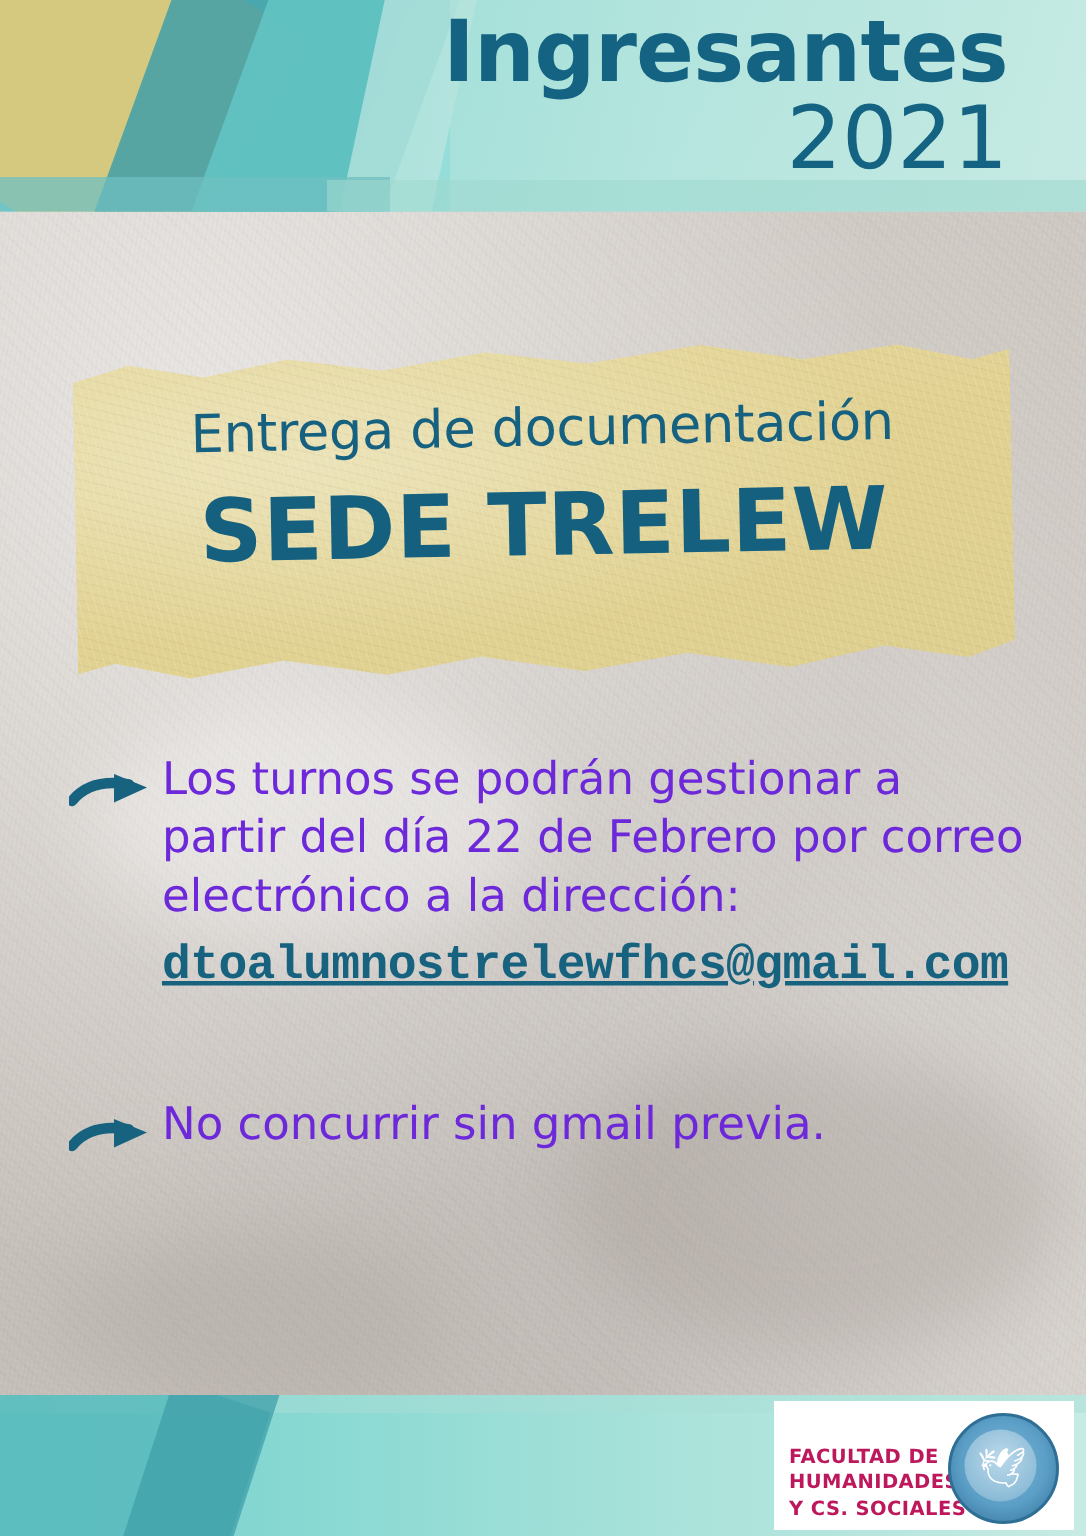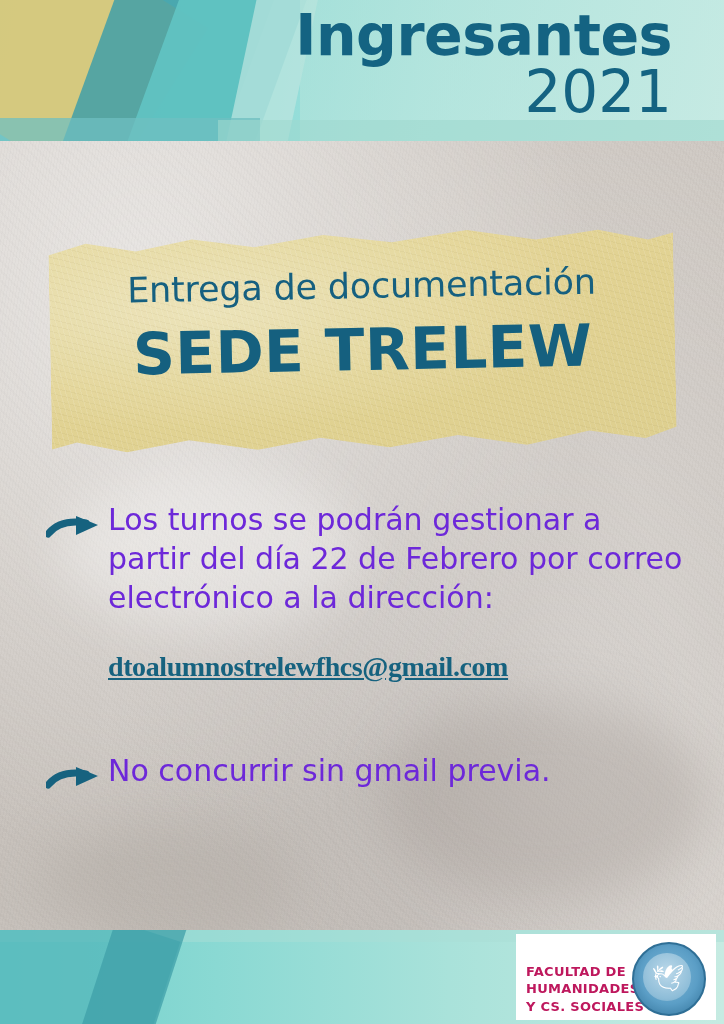--- a/index.html
+++ b/index.html
@@ -209,27 +209,27 @@
   .bullet-body {
     flex: 1 1 auto;
   }
   .bullet-text {
     font-family: "DejaVu Sans", sans-serif;
     font-size: 30px;
     line-height: 1.30;
     color: #6d28d9;
   }
   .bullet-link {
-    font-family: Liberation Serif, serif;
-    font-size: 28px;
+    font-family: Liberation Mono, monospace;
+    font-size: 32px;
     font-weight: bold;
     color: #16627f;
     text-decoration: underline;
     display: inline-block;
-    margin-top: 34px;
+    margin-top: 8px;
     letter-spacing: -0.4px;
   }
   .bullet-2 {
     margin-top: 68px;
   }
   .bullet-2 .bullet-text {
     font-size: 30px;
   }
 
   

